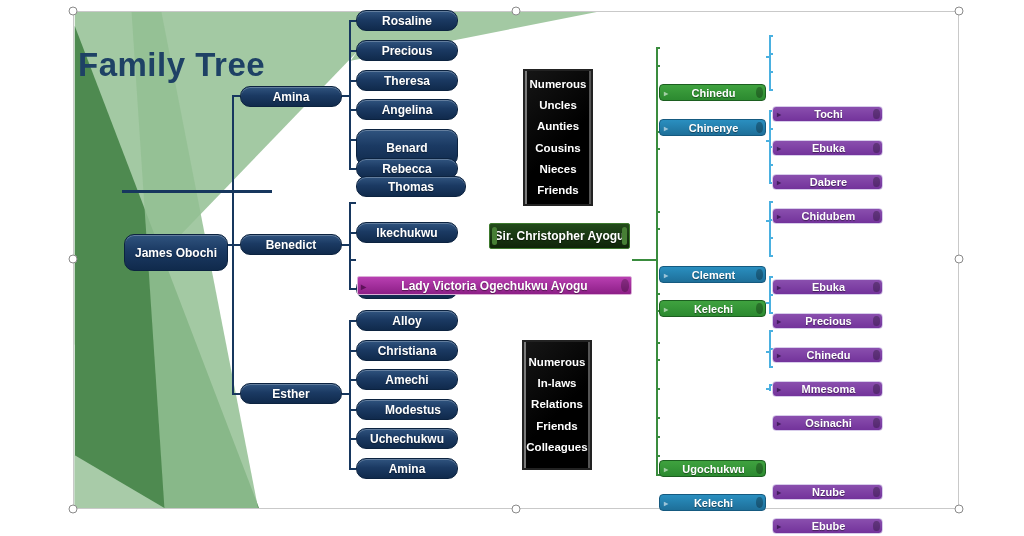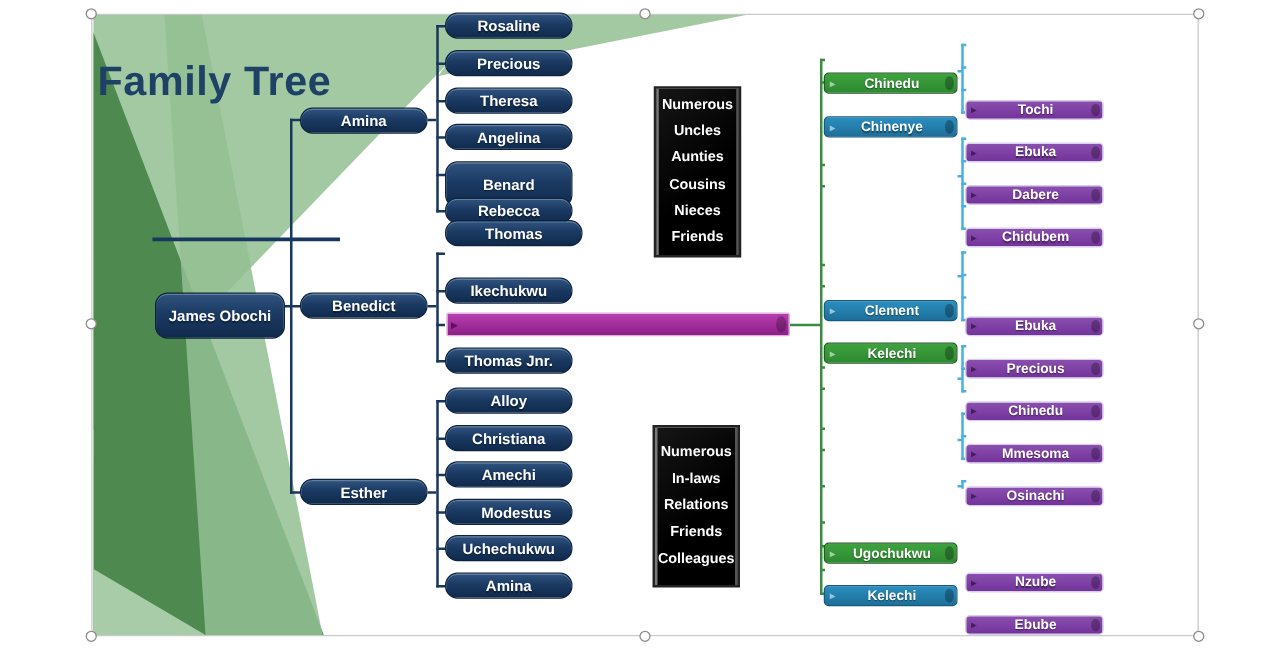--- a/index.html
+++ b/index.html
@@ -117,22 +117,26 @@
       </div>
       <div class="node navy" style="left: 356px; top: 399px; width: 102px; height: 21px; padding-left: 12px;">
         <span>Modestus</span>
       </div>
       <div class="node navy" style="left: 356px; top: 428px; width: 102px; height: 21px;">
         <span>Uchechukwu</span>
       </div>
       <div class="node navy" style="left: 356px; top: 458px; width: 102px; height: 21px;">
         <span>Amina</span>
       </div>
+      <div class="node hub" style="left: 489px; top: 223px; width: 141px; height: 26px;">
+        <span>Sir. Christopher Ayogu</span>
+      </div>
       <div class="node wife" style="left: 357px; top: 250px; width: 275px; height: 19px;">
         <span class="chev">▸</span>
+        <span>Lady Victoria Ogechukwu Ayogu</span>
       </div>
       <div class="note" style="left: 523px; top: 69px; width: 70px; height: 137px;">
         <div>Numerous</div>
         <div>Uncles</div>
         <div>Aunties</div>
         <div>Cousins</div>
         <div>Nieces</div>
         <div>Friends</div>
       </div>
       <div class="note" style="left: 522px; top: 340px; width: 70px; height: 130px;">

